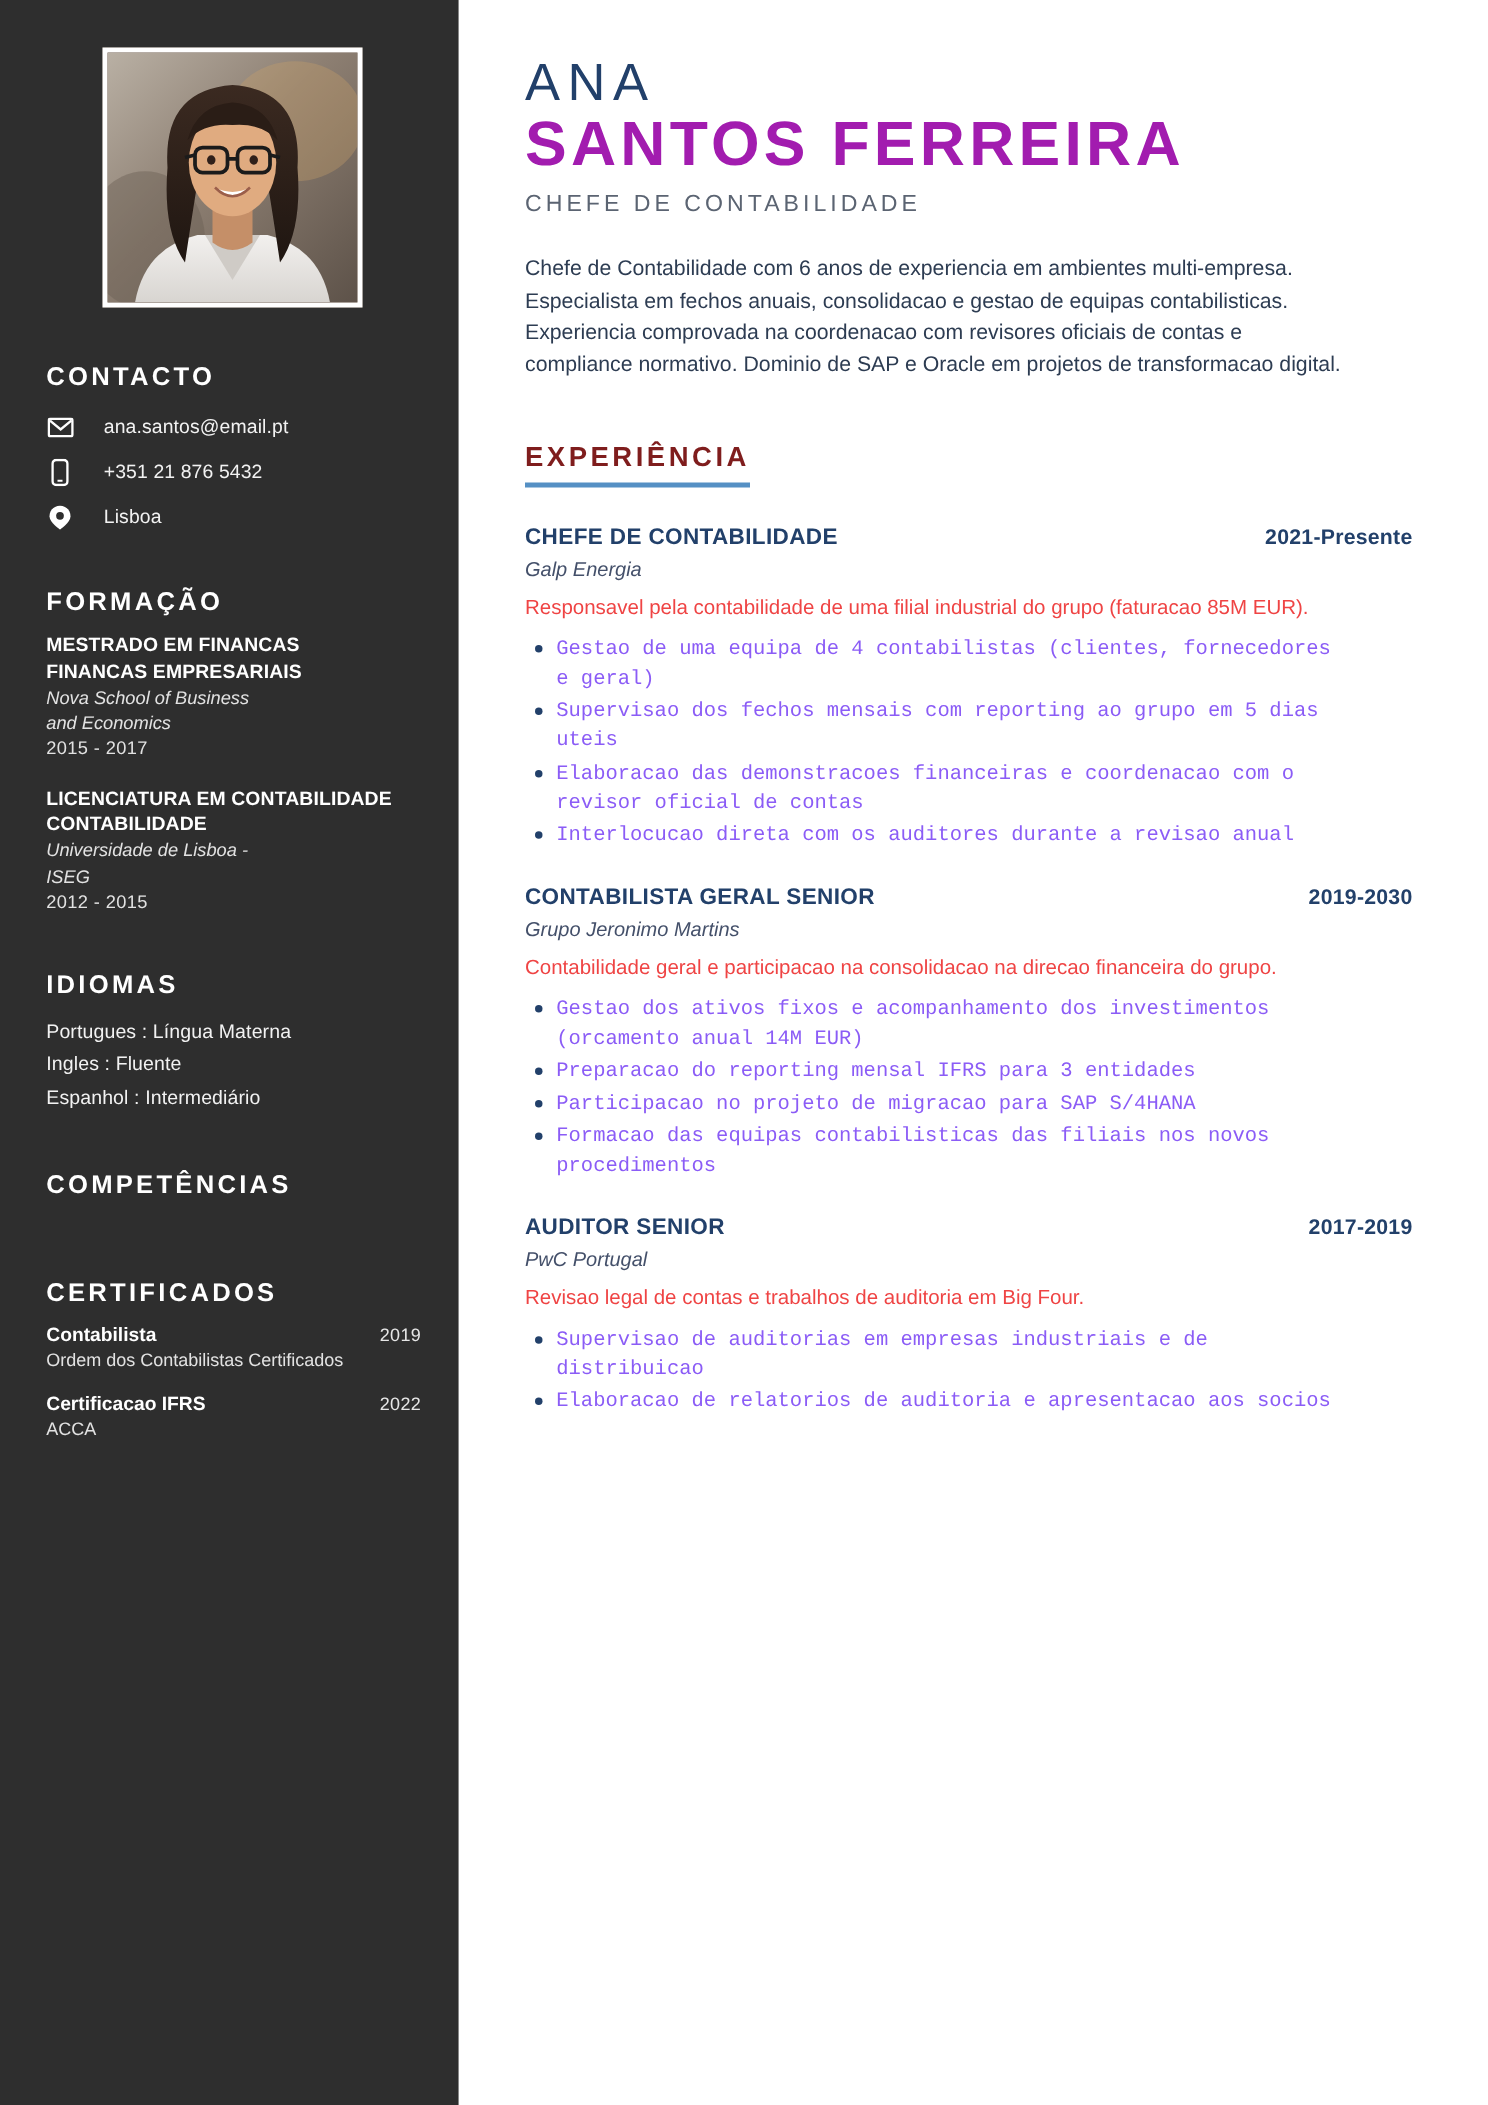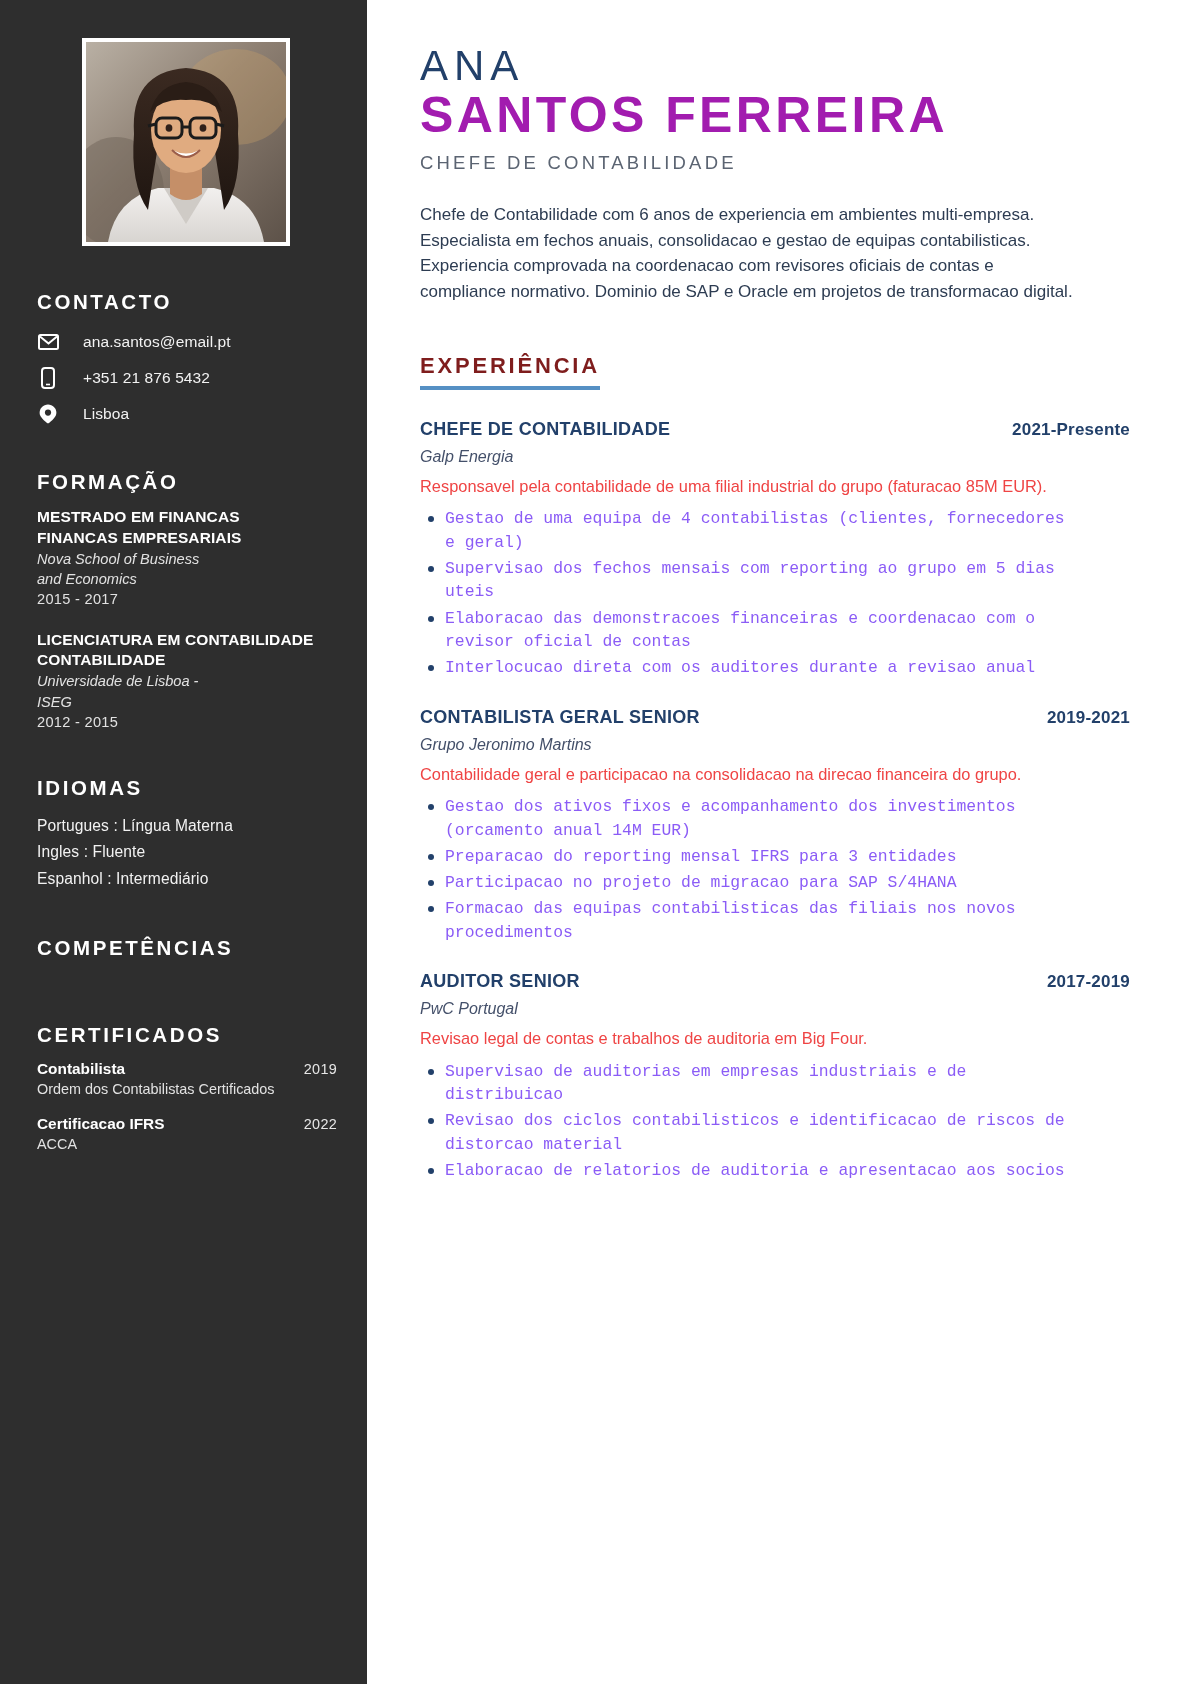--- a/index.html
+++ b/index.html
@@ -389,21 +389,21 @@
         <li>Supervisao dos fechos mensais com reporting ao grupo em 5 dias uteis</li>
         <li>Elaboracao das demonstracoes financeiras e coordenacao com o revisor oficial de contas</li>
         <li>Interlocucao direta com os auditores durante a revisao anual</li>
       </ul>
     </section>
 
     
     <section class="exp-item">
       <div class="exp-head">
         <span class="exp-role">CONTABILISTA GERAL SENIOR</span>
-        <span class="exp-dates">2019-2021</span>
+        <span class="exp-dates">2019-2030</span>
       </div>
       <div class="exp-company">Grupo Jeronimo Martins</div>
       <div class="exp-desc">Contabilidade geral e participacao na consolidacao na direcao financeira do grupo.</div>
       <ul class="exp-bullets">
         <li>Gestao dos ativos fixos e acompanhamento dos investimentos (orcamento anual 14M EUR)</li>
         <li>Preparacao do reporting mensal IFRS para 3 entidades</li>
         <li>Participacao no projeto de migracao para SAP S/4HANA</li>
         <li>Formacao das equipas contabilisticas das filiais nos novos procedimentos</li>
       </ul>
     </section>
@@ -411,19 +411,18 @@
     
     <section class="exp-item">
       <div class="exp-head">
         <span class="exp-role">AUDITOR SENIOR</span>
         <span class="exp-dates">2017-2019</span>
       </div>
       <div class="exp-company">PwC Portugal</div>
       <div class="exp-desc">Revisao legal de contas e trabalhos de auditoria em Big Four.</div>
       <ul class="exp-bullets">
         <li>Supervisao de auditorias em empresas industriais e de distribuicao</li>
-        <li>Revisao dos ciclos contabilisticos e identificacao de riscos de distorcao material</li>
         <li>Elaboracao de relatorios de auditoria e apresentacao aos socios</li>
       </ul>
     </section>
 
   </main>
 </div>
 
 </body></html>

